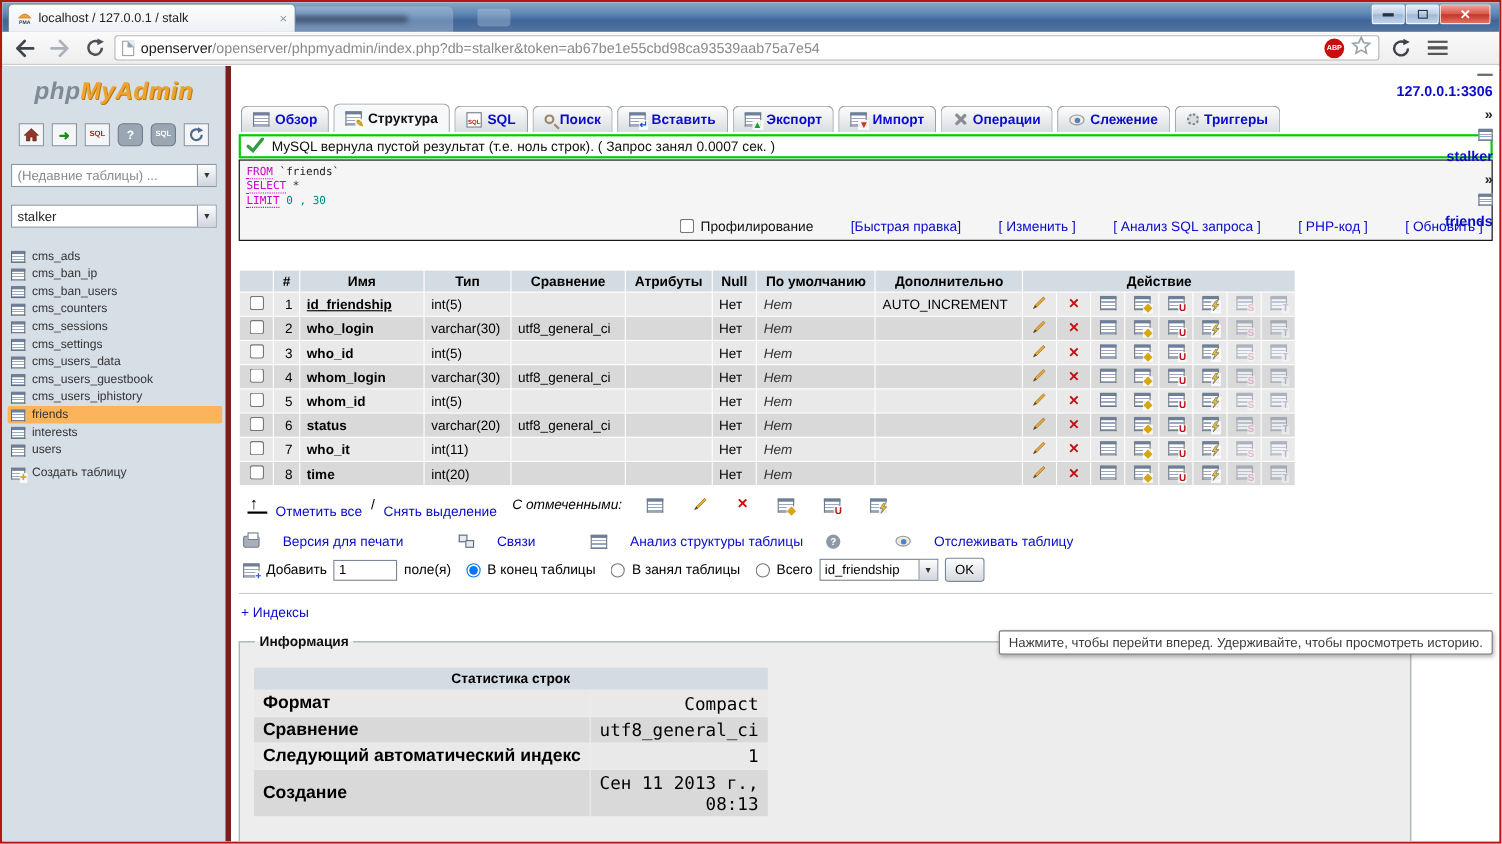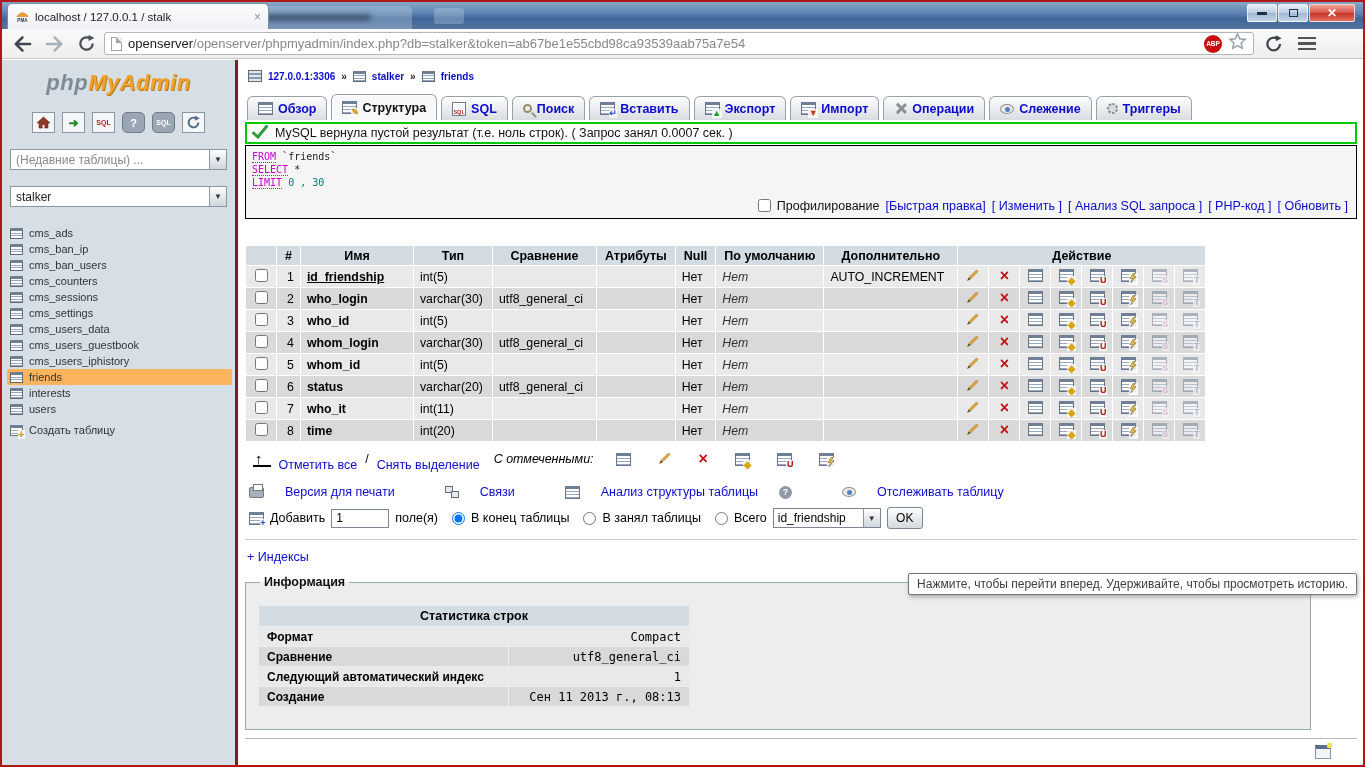--- a/index.html
+++ b/index.html
@@ -39,21 +39,21 @@
   .abp-badge{width:18px; height:18px; border-radius:50%; background:#c70d0d; color:#fff; font-size:6.5px; font-weight:bold; display:flex; align-items:center; justify-content:center; flex:none;}
   .hamburger{display:flex; flex-direction:column; gap:3px; margin-left:12px;}
   .hamburger span{display:block; width:18px; height:2.5px; background:#555;}
 
   
   .browser-tooltip{position:absolute; top:571px; right:6px; z-index:60; background:#fff; border:1px solid #767676; border-radius:2px;
     box-shadow:1px 2px 4px rgba(0,0,0,.3); padding:3px 8px; font-size:12px; color:#3c3c3c; white-space:nowrap;}
 
   
   .content{position:absolute; left:0; top:58px; width:100%; height:705px; display:flex;}
-  .sidebar{width:236px; height:100%; background:var(--sidebar-bg); border-right:3px solid #7f1d1d; flex:none;}
+  .sidebar{width:208px; height:100%; background:var(--sidebar-bg); border-right:5px solid #7f1d1d; flex:none;}
   .main{flex:1; background:#fff; padding:4px 6px 0 7px; overflow:hidden; position:relative;}
 
   
   .logo{margin-top:10px; text-align:center; font-size:22px; font-weight:bold; font-style:italic; letter-spacing:.5px;}
   .logo .lp{color:var(--logo-gray);} .logo .lm{color:var(--logo-orange); text-shadow:1px 1px 0 #b97c14;}
   .side-icons{margin-top:16px; display:flex; justify-content:center; gap:7px; align-items:center;}
   .sico{width:23px; height:21px; display:flex; align-items:center; justify-content:center; border:1px solid #8a96a2; background:#f4f6f8; font-weight:bold;}
   .sico.exit{color:#1c8c1c; font-size:12px;}
   .sico.sqldoc{color:#b52020; font-size:7px;}
   .sico.bubble{border-radius:5px; background:#9aa6b4; color:#fff; font-size:11px; border-color:#707c88;}
@@ -73,21 +73,21 @@
   .cico.dim{opacity:.5;}
   .badge{position:absolute; right:-3px; bottom:-4px; font-size:9px; font-weight:bold; line-height:9px; background:rgba(255,255,255,.82); padding:0 .5px;}
   .badge.key{color:#d7a712; font-size:10px;}
   .badge.u{color:#c01010;}
   .badge.s{color:#df8fc0;}
   .badge.t{color:#7e93bb;}
   .badge.plus{color:#d4a017; font-size:11px;}
   .badge.arr-in{color:#1d4ed8;} .badge.arr-exp{color:#1d9e28;} .badge.arr-imp{color:#cf3a12;}
 
   
-  .breadcrumb{display:flex; align-items:center; gap:6px; margin:3px 0 0 3px; font-size:10px; font-weight:bold; height:18px;}
+  .breadcrumb{display:flex; align-items:flex-end; gap:6px; margin:3px 0 0 3px; font-size:13px; font-weight:bold; height:18px;flex-direction:column;}
   .breadcrumb a{color:var(--accent-link); text-decoration:none;}
   .crumb-sep{color:#222;}
   .srv-ico{display:inline-block; width:14px; height:12px; border:1px solid #5d6a7a; background:repeating-linear-gradient(to bottom,#dfe5ec 0 2px,#8a99ad 2px 4px);}
 
   
   .tabs{display:flex; gap:4px; margin-top:9px; padding-left:2px; align-items:flex-end;}
   .tab{display:flex; align-items:center; gap:5px; height:24px; padding:0 10px; border:1px solid #98a0a8; border-bottom:none; border-radius:6px 6px 0 0;
     background:linear-gradient(#fdfdfd,#d9dde1); font-size:12.5px; font-weight:bold; color:var(--accent-link); text-decoration:none; box-shadow:0 1px 0 #fff inset;}
   .tab.active{background:#f7f8f9; color:#111; height:26px;}
   .sqlico{display:inline-flex; align-items:flex-end; justify-content:center; width:14px; height:14px; border:1px solid #778; background:#fff; color:#b52020; font-size:5.5px; font-weight:bold;}
@@ -100,21 +100,21 @@
   .eye::after{content:""; position:absolute; left:4px; top:2px; width:5px; height:5px; border-radius:50%; background:#4c84c4;}
   .gear{width:11px; height:11px; border:2px dotted #7b828a; border-radius:50%; display:inline-block; background:#d7dbe0;}
 
   
   .success{margin-top:2px; border:2px solid var(--success-border); background:#fff; height:22px; display:flex; align-items:center; gap:7px; padding-left:5px; font-size:12.5px; color:#111;}
   .sqlbox{margin-top:1px; border:1px solid #000; background:#f5f5f5;}
   .sqlcode{padding:4px 6px 6px 6px; font-family:"DejaVu Sans Mono",monospace; font-size:10px; line-height:13px; color:#222;}
   .kw{color:var(--sql-keyword); border-bottom:1px dotted var(--sql-keyword);}
   .num{color:var(--sql-number);}
   .prof-row{display:flex; justify-content:flex-end; align-items:flex-start; gap:6px; padding:4px 8px 5px 0; font-size:12.5px; color:#111;}
-  .prof-row a{color:var(--accent-link); text-decoration:none;}
+  .prof-row a{color:var(--accent-link); text-decoration:none;margin-left:28px;}
   input[type=checkbox]{width:13px; height:13px;}
 
   
   table.struct{border-collapse:separate; border-spacing:1px; margin-top:26px; margin-left:0;}
   table.struct th{background:var(--header-cell); font-size:12.5px; font-weight:bold; padding:2px 8px; height:19px; white-space:nowrap;}
   table.struct td{font-size:12.3px; padding:1px 6px; height:21px; white-space:nowrap;}
   tr.odd td{background:var(--row-odd);} tr.even td{background:var(--row-even);}
   .c-num{text-align:right; width:22px;}
   .c-name{min-width:112px; font-weight:bold;}
   .fname.pk{text-decoration:underline;}
@@ -147,21 +147,21 @@
   .after-select{height:20px; min-width:108px; margin:0; border:1px solid #7a8694; background:#fff; display:inline-flex; align-items:center; font-size:12px; padding-left:4px;}
   hr.thin{border:none; border-top:1px solid #ccc; margin:10px 0 0 0;}
   .indexes-link{display:inline-block; margin:10px 0 0 2px; font-size:12.5px; color:var(--accent-link); text-decoration:none;}
 
   
   fieldset.info{margin-top:10px; width:1066px; border:1px solid #9aa; background:#ededed; padding:12px 10px 22px 12px;}
   fieldset.info legend{font-size:12.5px; font-weight:bold; padding:0 4px; margin-left:2px; color:#111;}
   .info-wrap{display:flex; gap:16px; align-items:flex-start; margin-top:4px;}
   table.stats{border-collapse:separate; border-spacing:1px;}
   table.stats th{background:var(--header-cell); font-size:12.5px; padding:3px 10px; text-align:center;}
-  table.stats td{font-size:12px; padding:2px 8px; height:19px;}
+  table.stats td{font-size:16px; padding:2px 8px; height:19px;}
   table.stats tr.odd td{background:var(--row-odd);} table.stats tr.even td{background:var(--row-even);}
   .st-label{font-weight:bold; white-space:nowrap;}
   .st-val{font-family:"DejaVu Sans Mono",monospace; font-size:10px; text-align:right; min-width:26px;}
   .rs{width:432px;}
   .rs .st-val{min-width:150px;}
   .space-t .hdr2{width:148px; white-space:normal; line-height:15px;}
 
   .bottom-bar{margin-top:8px; border-top:1px solid #bbb; height:26px; display:flex; justify-content:flex-end; align-items:center; padding-right:26px;}
   .popup-ico{width:16px; height:14px; border:1px solid #8a96a2; background:#f2f5f8; border-top:4px solid #5a6e92; position:relative;}
   .popup-ico::after{content:""; position:absolute; right:-2px; top:-6px; width:5px; height:5px; background:#f5e04a; border-radius:1px;}

